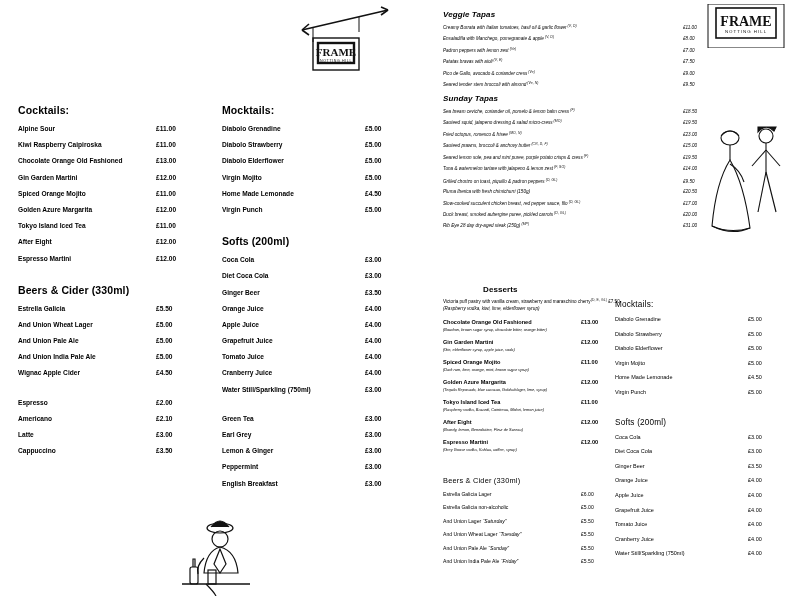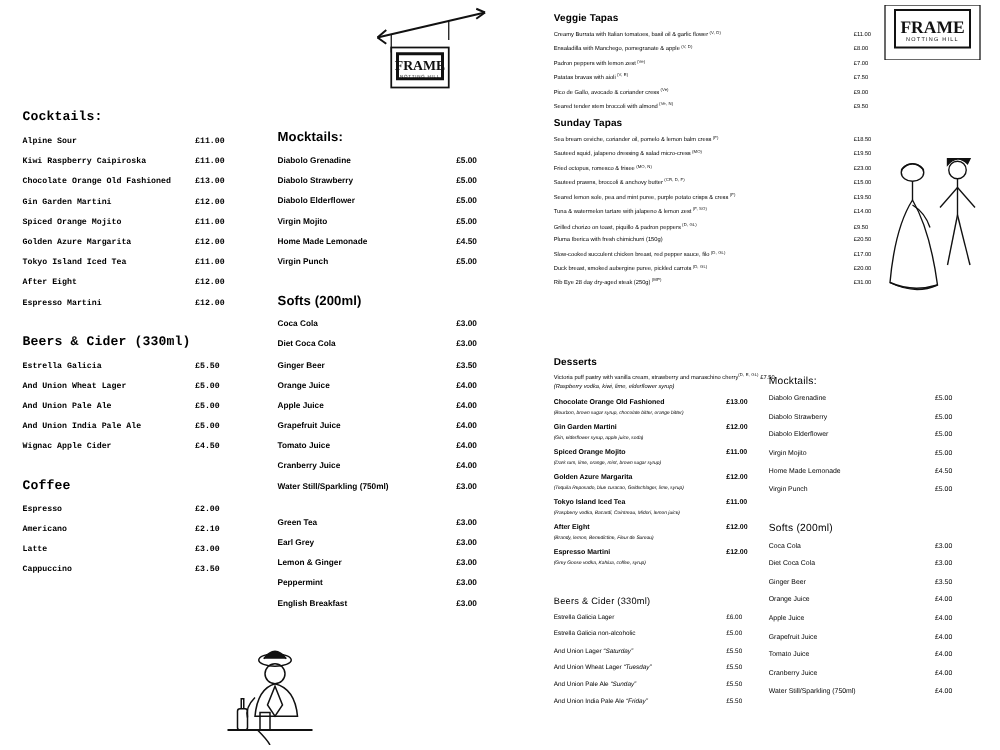--- a/index.html
+++ b/index.html
@@ -18,41 +18,41 @@
     font-weight:bold;
     letter-spacing:.1px;
   }
   .row{display:flex;align-items:baseline;width:100%;}
   .row .nm{flex:1 1 auto;padding-right:6px;}
   .row .pr{flex:0 0 auto;text-align:left;}
   .allerg{font-size:3.4px;letter-spacing:.1px;vertical-align:2px;color:#111;}
   .desc{font-style:italic;display:block;}
 
   
-  .left{position:absolute;left:18px;top:88px;width:180px;font-family:Liberation Mono, monospace;}
+  .left{position:absolute;left:18px;top:104px;width:180px;}
   .left .sec-title{font-size:10.5px;margin-bottom:9px;}
   .left .row{font-size:6.6px;font-weight:bold;margin-bottom:9.2px;}
   .left .row .pr{width:42px;}
   .block-gap{height:13px;}
 
   .mid{position:absolute;left:222px;top:104px;width:185px;}
   .mid .sec-title{font-size:10.5px;margin-bottom:9px;}
   .mid .row{font-size:6.6px;font-weight:bold;margin-bottom:9.2px;}
   .mid .row .pr{width:42px;}
 
   
-  .food{position:absolute;left:443px;top:10px;width:282px;}
+  .food{position:absolute;left:443px;top:10px;width:282px;font-style:italic;}
   .food .sec{margin-bottom:7px;}
   .food .sec-title{font-size:8px;margin-bottom:5px;}
   .food .row{font-size:4.6px;margin-bottom:5.4px;font-weight:normal;}
   .food .row .pr{width:42px;text-align:left;}
 
   
   .dessert{position:absolute;left:443px;top:285px;width:180px;}
-  .dessert .sec-title{font-size:8px;margin-bottom:4px;}
+  .dessert .sec-title{font-size:8px;margin-bottom:4px;margin-left:40px;}
   .dessert .lead{font-size:4.6px;line-height:1.45;margin-bottom:7px;}
   .dessert .lead .pr{font-size:4.6px;}
   .dessert .ck{margin-bottom:7.5px;}
   .dessert .ck .row{font-size:5.6px;font-weight:bold;margin-bottom:1.5px;}
   .dessert .ck .row .pr{width:42px;}
   .dessert .ck .desc{font-size:3.9px;font-style:italic;}
 
   .beers2{position:absolute;left:443px;top:476px;width:180px;}
   .beers2 .sec-title{font-size:7.4px;font-weight:normal;margin-bottom:6px;letter-spacing:.2px;}
   .beers2 .row{font-size:5.1px;margin-bottom:7.4px;}
@@ -170,21 +170,20 @@
           <div class="row">
             <span class="nm">Wignac Apple Cider</span>
             <span class="pr">£4.50</span>
           </div>
         </div>
     </div>
 
     <div class="block-gap"></div>
 
     <div>
-      <div class="sec-title">Coffee</div>
       <div id="left-coffee">
           <div class="row">
             <span class="nm">Espresso</span>
             <span class="pr">£2.00</span>
           </div>
           <div class="row">
             <span class="nm">Americano</span>
             <span class="pr">£2.10</span>
           </div>
           <div class="row">

